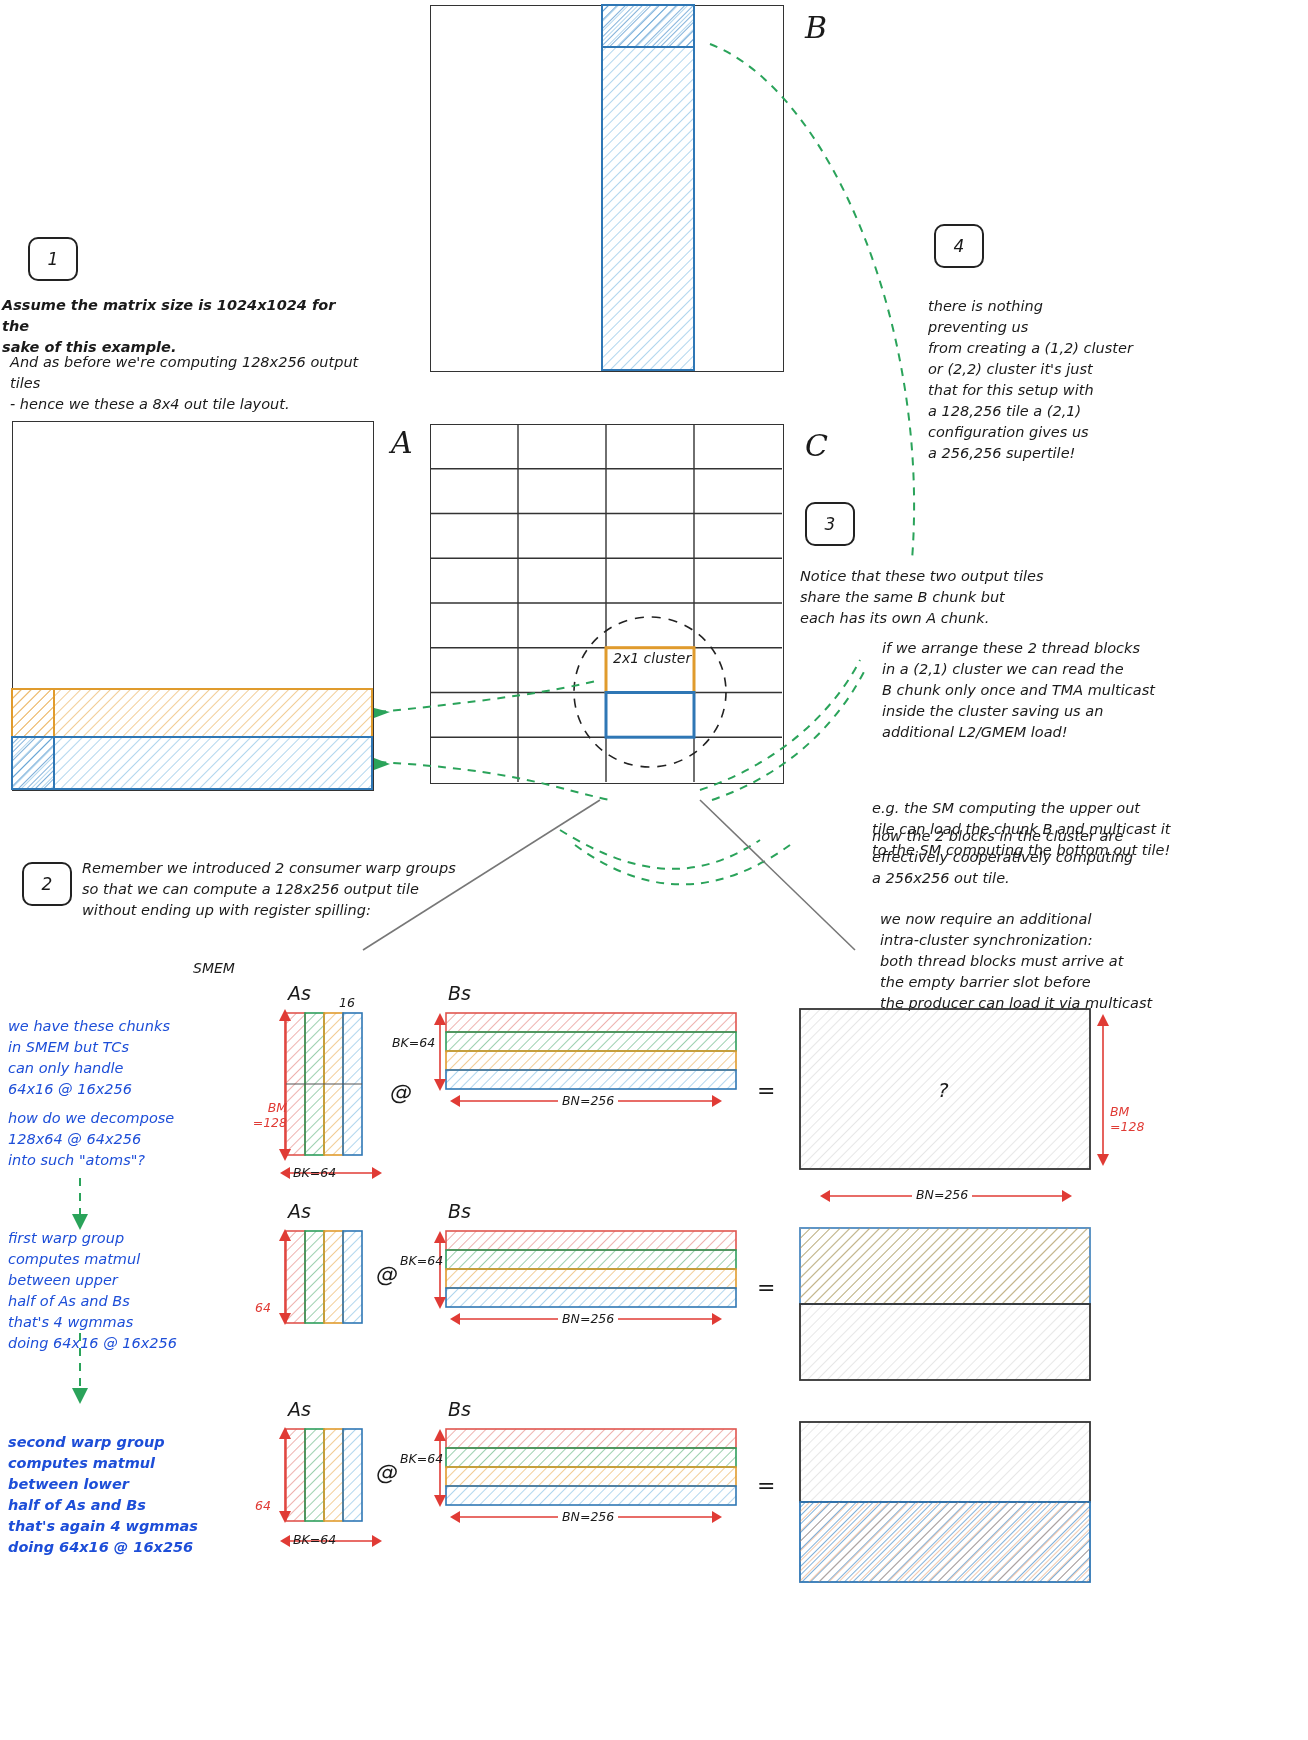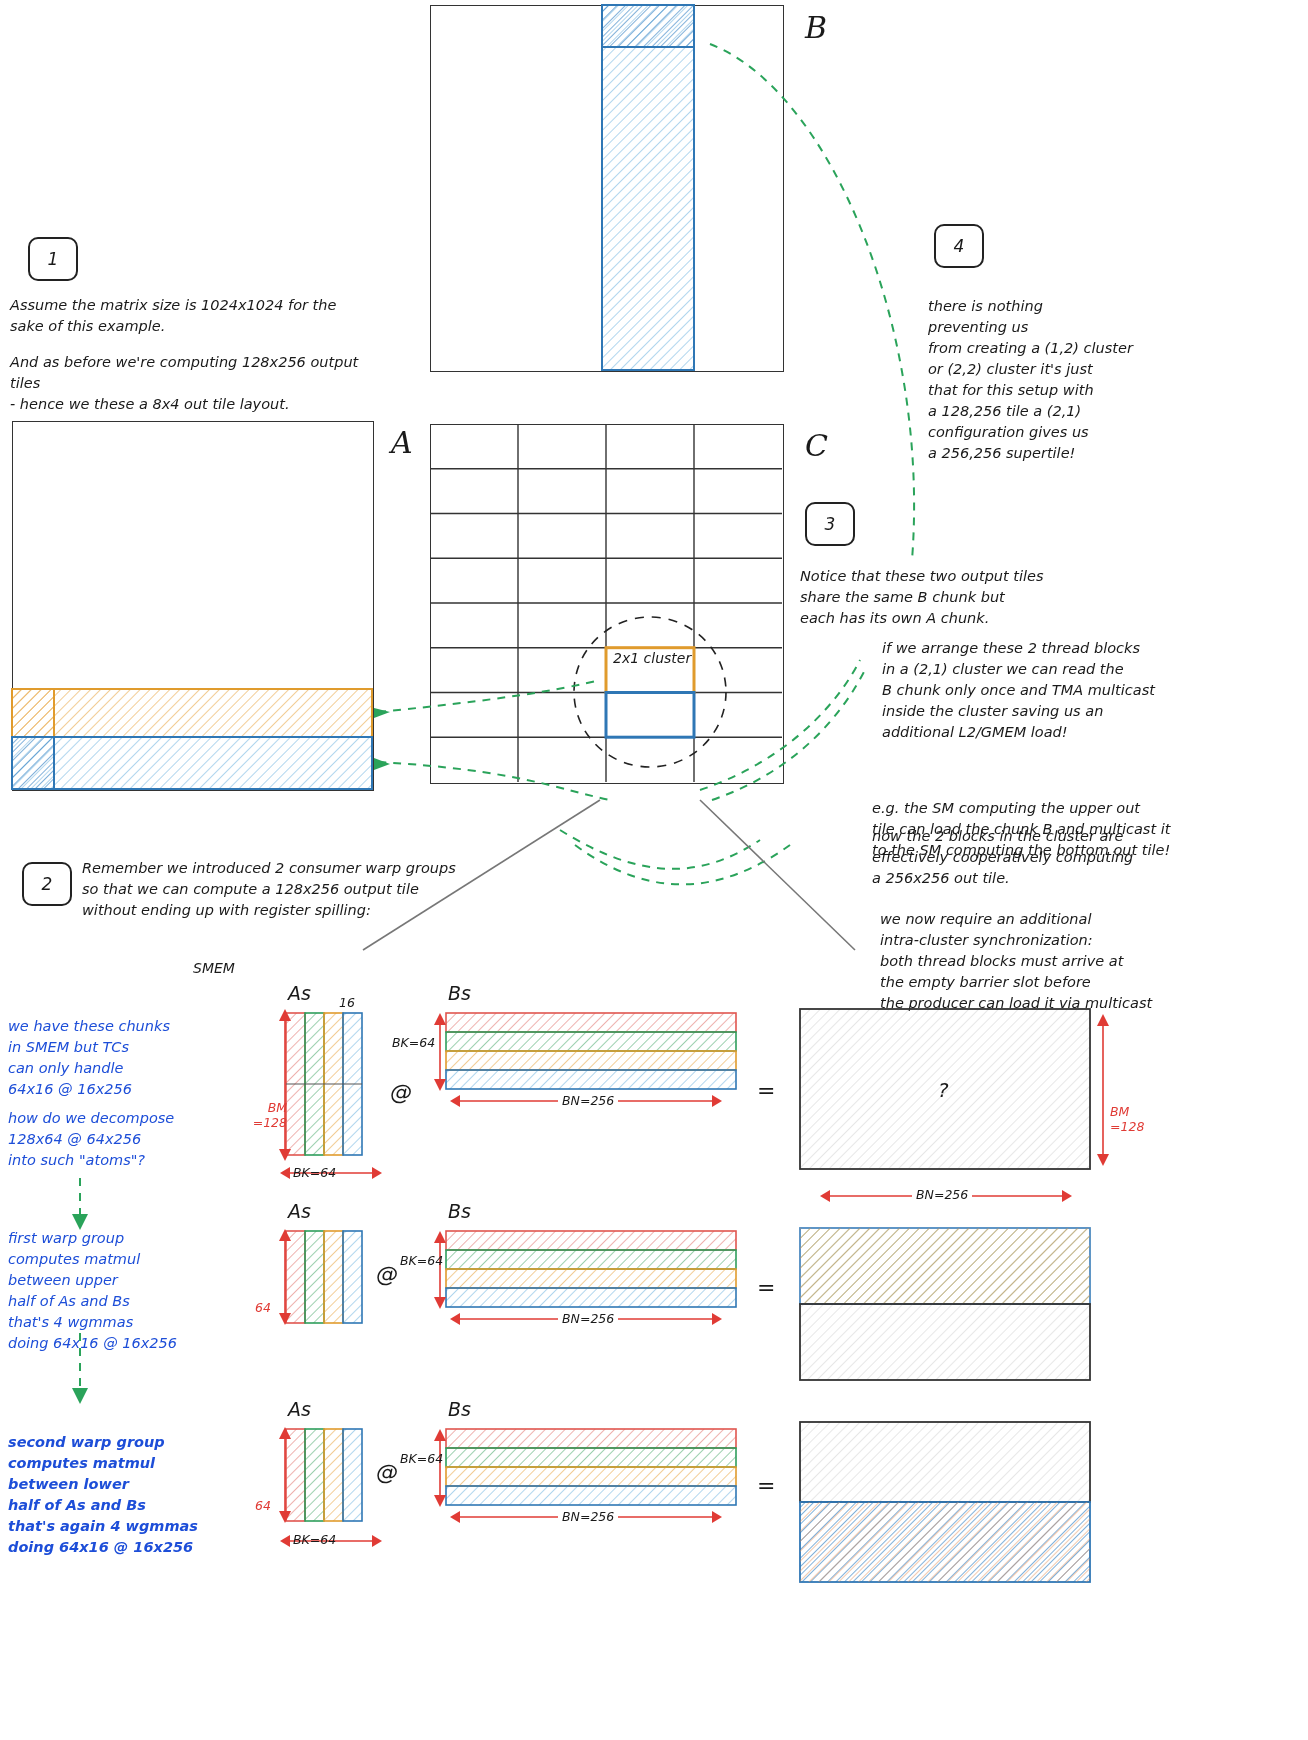--- a/index.html
+++ b/index.html
@@ -49,21 +49,21 @@
     <pattern id="hatchRed" width="7" height="7" patternTransform="rotate(45)" patternUnits="userSpaceOnUse">
       <line x1="0" y1="0" x2="0" y2="7" stroke="#e0716c" stroke-width="1.1"></line>
     </pattern>
   </defs>
   <rect x="172" y="0" width="92" height="365" fill="url(#hatchBlue)" stroke="#2f77b5" stroke-width="2"></rect>
   <rect x="172" y="0" width="92" height="42" fill="url(#hatchBlueD)" stroke="#2f77b5" stroke-width="2"></rect>
 </svg>
 <div class="abs bigletter" style="left:805px;top:10px;">B</div>
 
 <div class="abs badge" style="left:28px;top:237px;">1</div>
-<div class="abs note" style="left:10px;top:295px;width:340px;">Assume the matrix size is 1024x1024 for the
+<div class="abs note" style="left:2px;top:295px;width:340px;font-weight:bold;">Assume the matrix size is 1024x1024 for the
 sake of this example.</div>
 <div class="abs note" style="left:10px;top:352px;width:360px;">And as before we're computing 128x256 output tiles
 - hence we these a 8x4 out tile layout.</div>
 
 <div class="abs badge" style="left:934px;top:224px;">4</div>
 <div class="abs note" style="left:928px;top:296px;width:300px;">there is nothing
 preventing us
 from creating a (1,2) cluster
 or (2,2) cluster it's just
 that for this setup with

